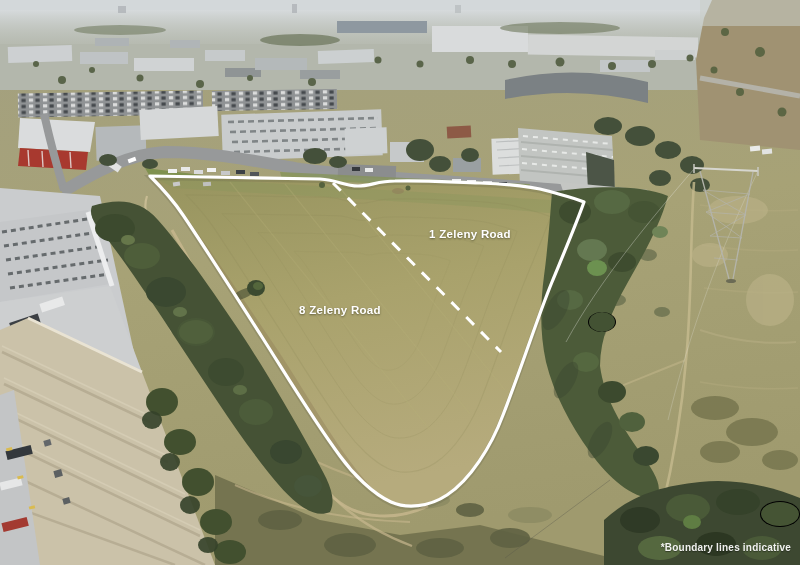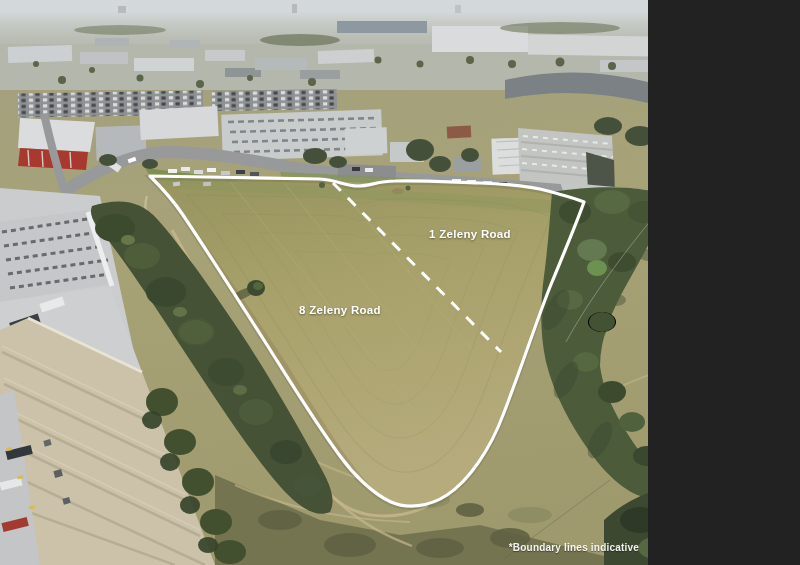--- a/index.html
+++ b/index.html
@@ -1,17 +1,17 @@
 <!DOCTYPE html>
 <html><head>
 <meta charset="utf-8">
 <style>
   html,body{margin:0;padding:0;background:#222;}
   .stage{
-    position:relative;width:648px;height:565px;overflow:hidden;
+    position:relative;width:800px;height:565px;overflow:hidden;
     font-family:"Liberation Sans",sans-serif;background:#a7a276;
   }
   .stage svg{position:absolute;left:0;top:0;display:block;}
   .label{
     position:absolute;color:#fff;font-weight:bold;font-size:11.5px;
     letter-spacing:.3px;text-shadow:0 1px 2px rgba(40,40,25,.55);
     white-space:nowrap;pointer-events:none;
   }
   .label-lot1{left:429px;top:228px;}
   .label-lot2{left:299px;top:304px;}

